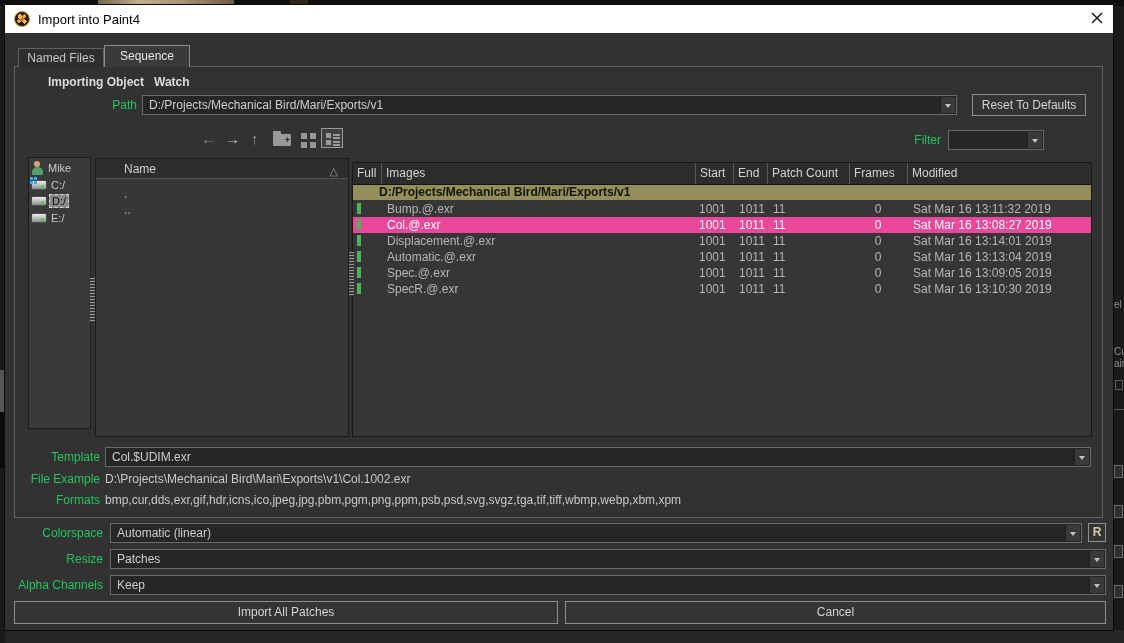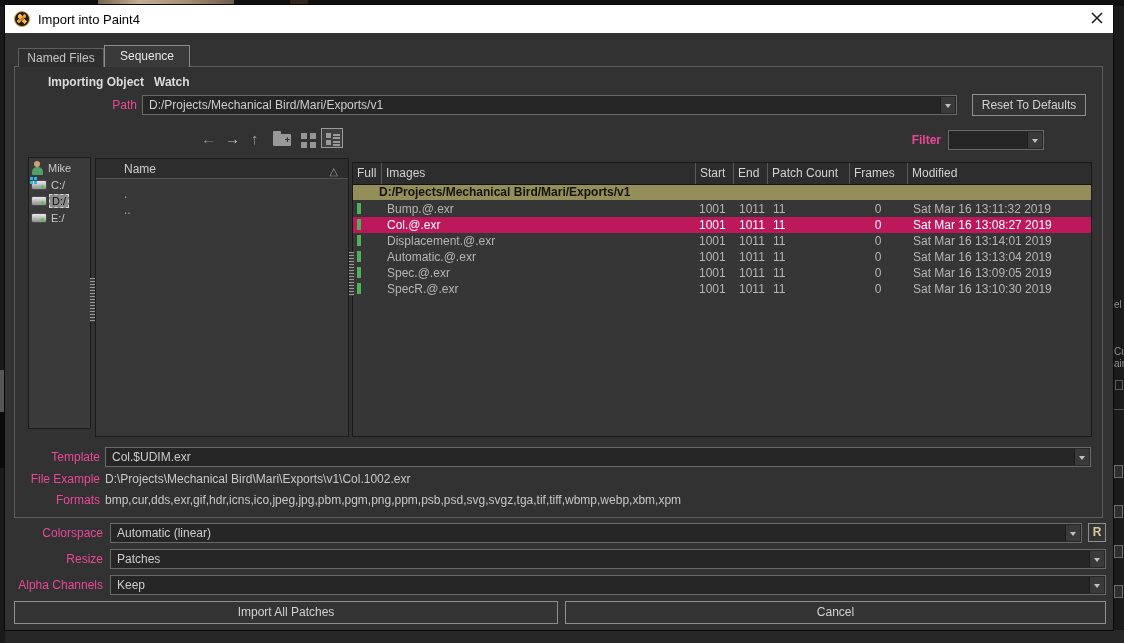--- a/index.html
+++ b/index.html
@@ -46,21 +46,21 @@
 
   
   .tab { height:19px; line-height:19px; text-align:center; font-size:12px; z-index:2; }
   .tab-inactive { left:13px; top:15px; width:86px; background:#2e2e2e; border:1px solid #5f5f5f; border-bottom:none; color:#c4c4c4; }
   .tab-active { left:99px; top:12px; width:86px; height:22px; line-height:21px; background:#3a3a3a; border:1px solid #8d8d8d; border-bottom:none; color:#e6e6e6; z-index:3; }
   .frame { left:9px; top:33px; width:1089px; height:452px; border:1px solid #5f5f5f; background:#323232; z-index:1; }
 
   .heading { left:43px; top:42px; font-size:12px; font-weight:bold; color:#dcdcdc; z-index:4; }
   .heading .objname { margin-left:10px; }
 
-  .lbl { font-size:12px; color:#ec4899; text-align:right; z-index:4; }
+  .lbl { font-size:12px; color:#22c55e; text-align:right; z-index:4; }
 
   
   .combo { background:#262626; border:1px solid #6a6a6a; color:#cdcdcd; font-size:12px; z-index:4; }
   .combo .ctext { position:absolute; left:6px; top:0; line-height:18px; white-space:nowrap; }
   .combo .arrow { position:absolute; top:1px; right:1px; bottom:1px; width:15px; background:#3a3a3a; border-left:1px solid #1d1d1d; }
   .combo .arrow::after { content:""; position:absolute; left:4px; top:7px;
     border:3px solid rgba(0,0,0,0); border-top:4px solid #c2c2c2; }
 
   .btn { background:#343434; border:1px solid #8f8f8f; color:#d2d2d2; font-size:12px; text-align:center; z-index:4; cursor:pointer; }
 
@@ -93,21 +93,21 @@
   .splitter { width:5px; height:44px; z-index:5;
     background:repeating-linear-gradient(#9a9a9a 0 1px, #3a3a3a 1px 3px); }
 
   
   .files-panel { background:#363636; border:1px solid #191919; }
   .fheader { position:absolute; left:0; top:0; width:738px; height:22px; background:#2d2d2d; border-bottom:1px solid #141414; }
   .hcell { position:absolute; top:0; height:21px; line-height:21px; padding-left:4px; font-size:12px; color:#d2d2d2; border-left:1px solid #585858; overflow:hidden; white-space:nowrap; }
   .hcell.first { border-left:none; }
   .grouprow { position:absolute; left:0; top:22px; width:738px; height:15px; background:#948e5b; color:#14140a; font-size:12px; font-weight:bold; line-height:15px; padding-left:26px; }
   .frow { position:absolute; left:0; width:738px; height:16px; color:#b5b5b5; font-size:12px; line-height:16px; }
-  .frow.sel { background:#be185d; color:#ffffff; }
+  .frow.sel { background:#ec4899; color:#ffffff; }
   .fbar { position:absolute; left:4px; top:2px; width:4px; height:11px; background:#52b05a; }
   .fcell { position:absolute; top:0; white-space:nowrap; }
   .fname { left:34px; } .fstart { left:346px; } .fend { left:386px; } .fpatch { left:420px; }
   .fframes { left:496px; width:58px; text-align:center; } .fmod { left:560px; }
 
   .static-val { font-size:12px; color:#c8c8c8; z-index:4; white-space:nowrap; }
 
   .rbtn { left:1083px; top:490px; width:18px; height:19px; line-height:17px; color:#d8c9a0; font-weight:bold; }
   .filter-btn { left:1047px; top:96px; width:27px; height:22px; border:1px solid #6a6a6a; background:#3a3a3a; display:flex; align-items:center; justify-content:center; }
 </style>
@@ -168,21 +168,21 @@
     <div class="abs nav-arrow" style="left:246px; top:97px;">↑</div>
     <div class="abs icon-folder" style="left:268px; top:101px;">
         <span class="plus">+</span>
       </div>
     <div class="abs icon-grid" style="left:296px; top:100px;"></div>
     <div class="abs icon-list-wrap" style="left:316px; top:95px;">
       <span class="icon-list-sq"></span>
       <span class="icon-list-ln"></span>
     </div>
 
-    <div class="abs lbl" style="left:898px; top:100px; width:38px;font-weight:bold;">Filter</div>
+    <div class="abs lbl" style="left:898px; top:100px; width:38px;">Filter</div>
     <div class="abs combo" style="left:943px; top:97px; width:96px; height:20px;">
       <span class="ctext"></span>
       <span class="arrow"></span>
     </div>
     <div class="abs filter-btn">
       <span>
         <svg width="12" height="14" viewBox="0 0 12 14">
             <circle cx="7" cy="2.5" r="1.8" fill="#808080"></circle>
             <path d="M3 13 L6 9 L5 6 L8.5 5 L10.5 7 M5 6 L3 7.5 M8 9 L10 12" stroke="#808080" fill="none" stroke-width="1.2"></path>
           </svg>

